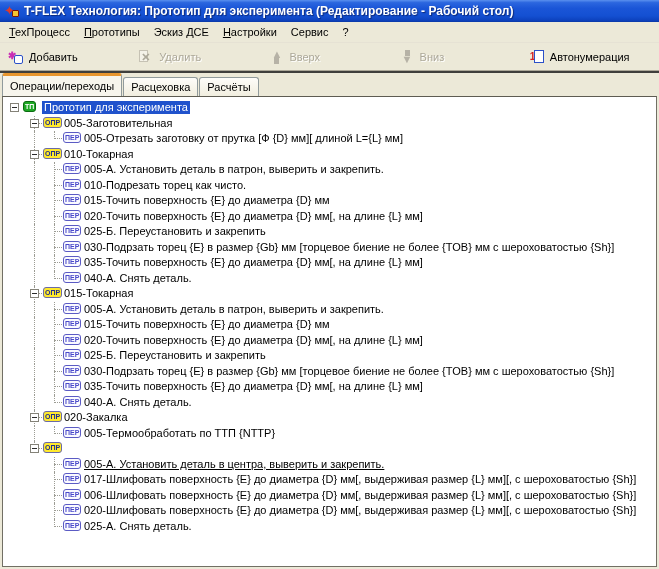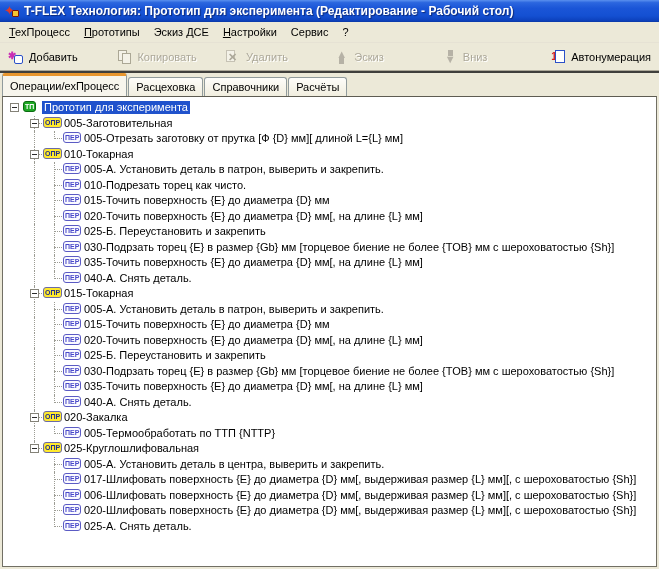--- a/index.html
+++ b/index.html
@@ -83,55 +83,48 @@
       <span class="menu-item">?</span>
     </div>
   <div class="toolbar">
       <div class="tbtn">
         <span class="tbicon ic-add">
           <span class="glyph">✱</span>
         </span>
         <span class="tblabel">Добавить</span>
       </div>
       <div class="tbtn disabled">
-        <span class="tbicon ic-copy">
-          <span class="glyph"></span>
-        </span>
-        <span class="tblabel">Копировать</span>
-      </div>
-      <div class="tbtn disabled">
         <span class="tbicon ic-delete">
           <span class="glyph">✕</span>
         </span>
         <span class="tblabel">Удалить</span>
       </div>
       <div class="tbtn disabled">
         <span class="tbicon ic-up">
           <span class="glyph">▲</span>
         </span>
-        <span class="tblabel">Эскиз</span>
+        <span class="tblabel">Вверх</span>
       </div>
       <div class="tbtn disabled">
         <span class="tbicon ic-down">
           <span class="glyph">▼</span>
         </span>
         <span class="tblabel">Вниз</span>
       </div>
       <div class="tbtn">
         <span class="tbicon ic-autonumber">
           <span class="glyph">1</span>
         </span>
         <span class="tblabel">Автонумерация</span>
       </div>
     </div>
   <div class="sep-dark"></div>
   <div class="tabstrip">
-      <div class="tab active">Операции/ехПроцесс</div>
+      <div class="tab active">Операции/переходы</div>
       <div class="tab">Расцеховка</div>
-      <div class="tab">Справочники</div>
       <div class="tab">Расчёты</div>
     </div>
   <div class="treepanel">
     <div class="tree">
         <div class="trow">
           <span class="ebox" style="left: 7px;"></span>
           <span class="badge tp" style="left: 20px;">ТП</span>
           <span class="lbl sel" style="left: 39px;">Прототип для эксперимента</span>
         </div>
         <div class="trow">
@@ -279,27 +272,26 @@
           <span class="vg half" style="left: 51px;"></span>
           <span class="hs" style="left: 51px;"></span>
           <span class="badge per" style="left: 60px;">ПЕР</span>
           <span class="lbl" style="left: 79px;">005-Термообработать по ТТП {NTTP}</span>
         </div>
         <div class="trow">
           <span class="vg half" style="left: 31px;"></span>
           <span class="hs" style="left: 31px;"></span>
           <span class="ebox" style="left: 27px;"></span>
           <span class="badge opr" style="left: 40px;">ОПР</span>
-          <span class="lbl" style="left: 59px;">025-Круглошлифовальная</span>
-        </div>
-        <div class="trow">
-          <span class="vg" style="left: 51px;"></span>
-          <span class="hs" style="left: 51px;"></span>
-          <span class="badge per" style="left: 60px;">ПЕР</span>
-          <span class="lbl" style="left: 79px;">005-А. Установить деталь в центра, выверить и закрепить.</span>
+        </div>
+        <div class="trow">
+          <span class="vg" style="left: 51px;"></span>
+          <span class="hs" style="left: 51px;"></span>
+          <span class="badge per" style="left: 60px;">ПЕР</span>
+          <span class="lbl" style="left: 79px; text-decoration: underline;">005-А. Установить деталь в центра, выверить и закрепить.</span>
         </div>
         <div class="trow">
           <span class="vg" style="left: 51px;"></span>
           <span class="hs" style="left: 51px;"></span>
           <span class="badge per" style="left: 60px;">ПЕР</span>
           <span class="lbl" style="left: 79px;">017-Шлифовать поверхность {E} до диаметра {D} мм[, выдерживая размер {L} мм][, с шероховатостью {Sh}]</span>
         </div>
         <div class="trow">
           <span class="vg" style="left: 51px;"></span>
           <span class="hs" style="left: 51px;"></span>

